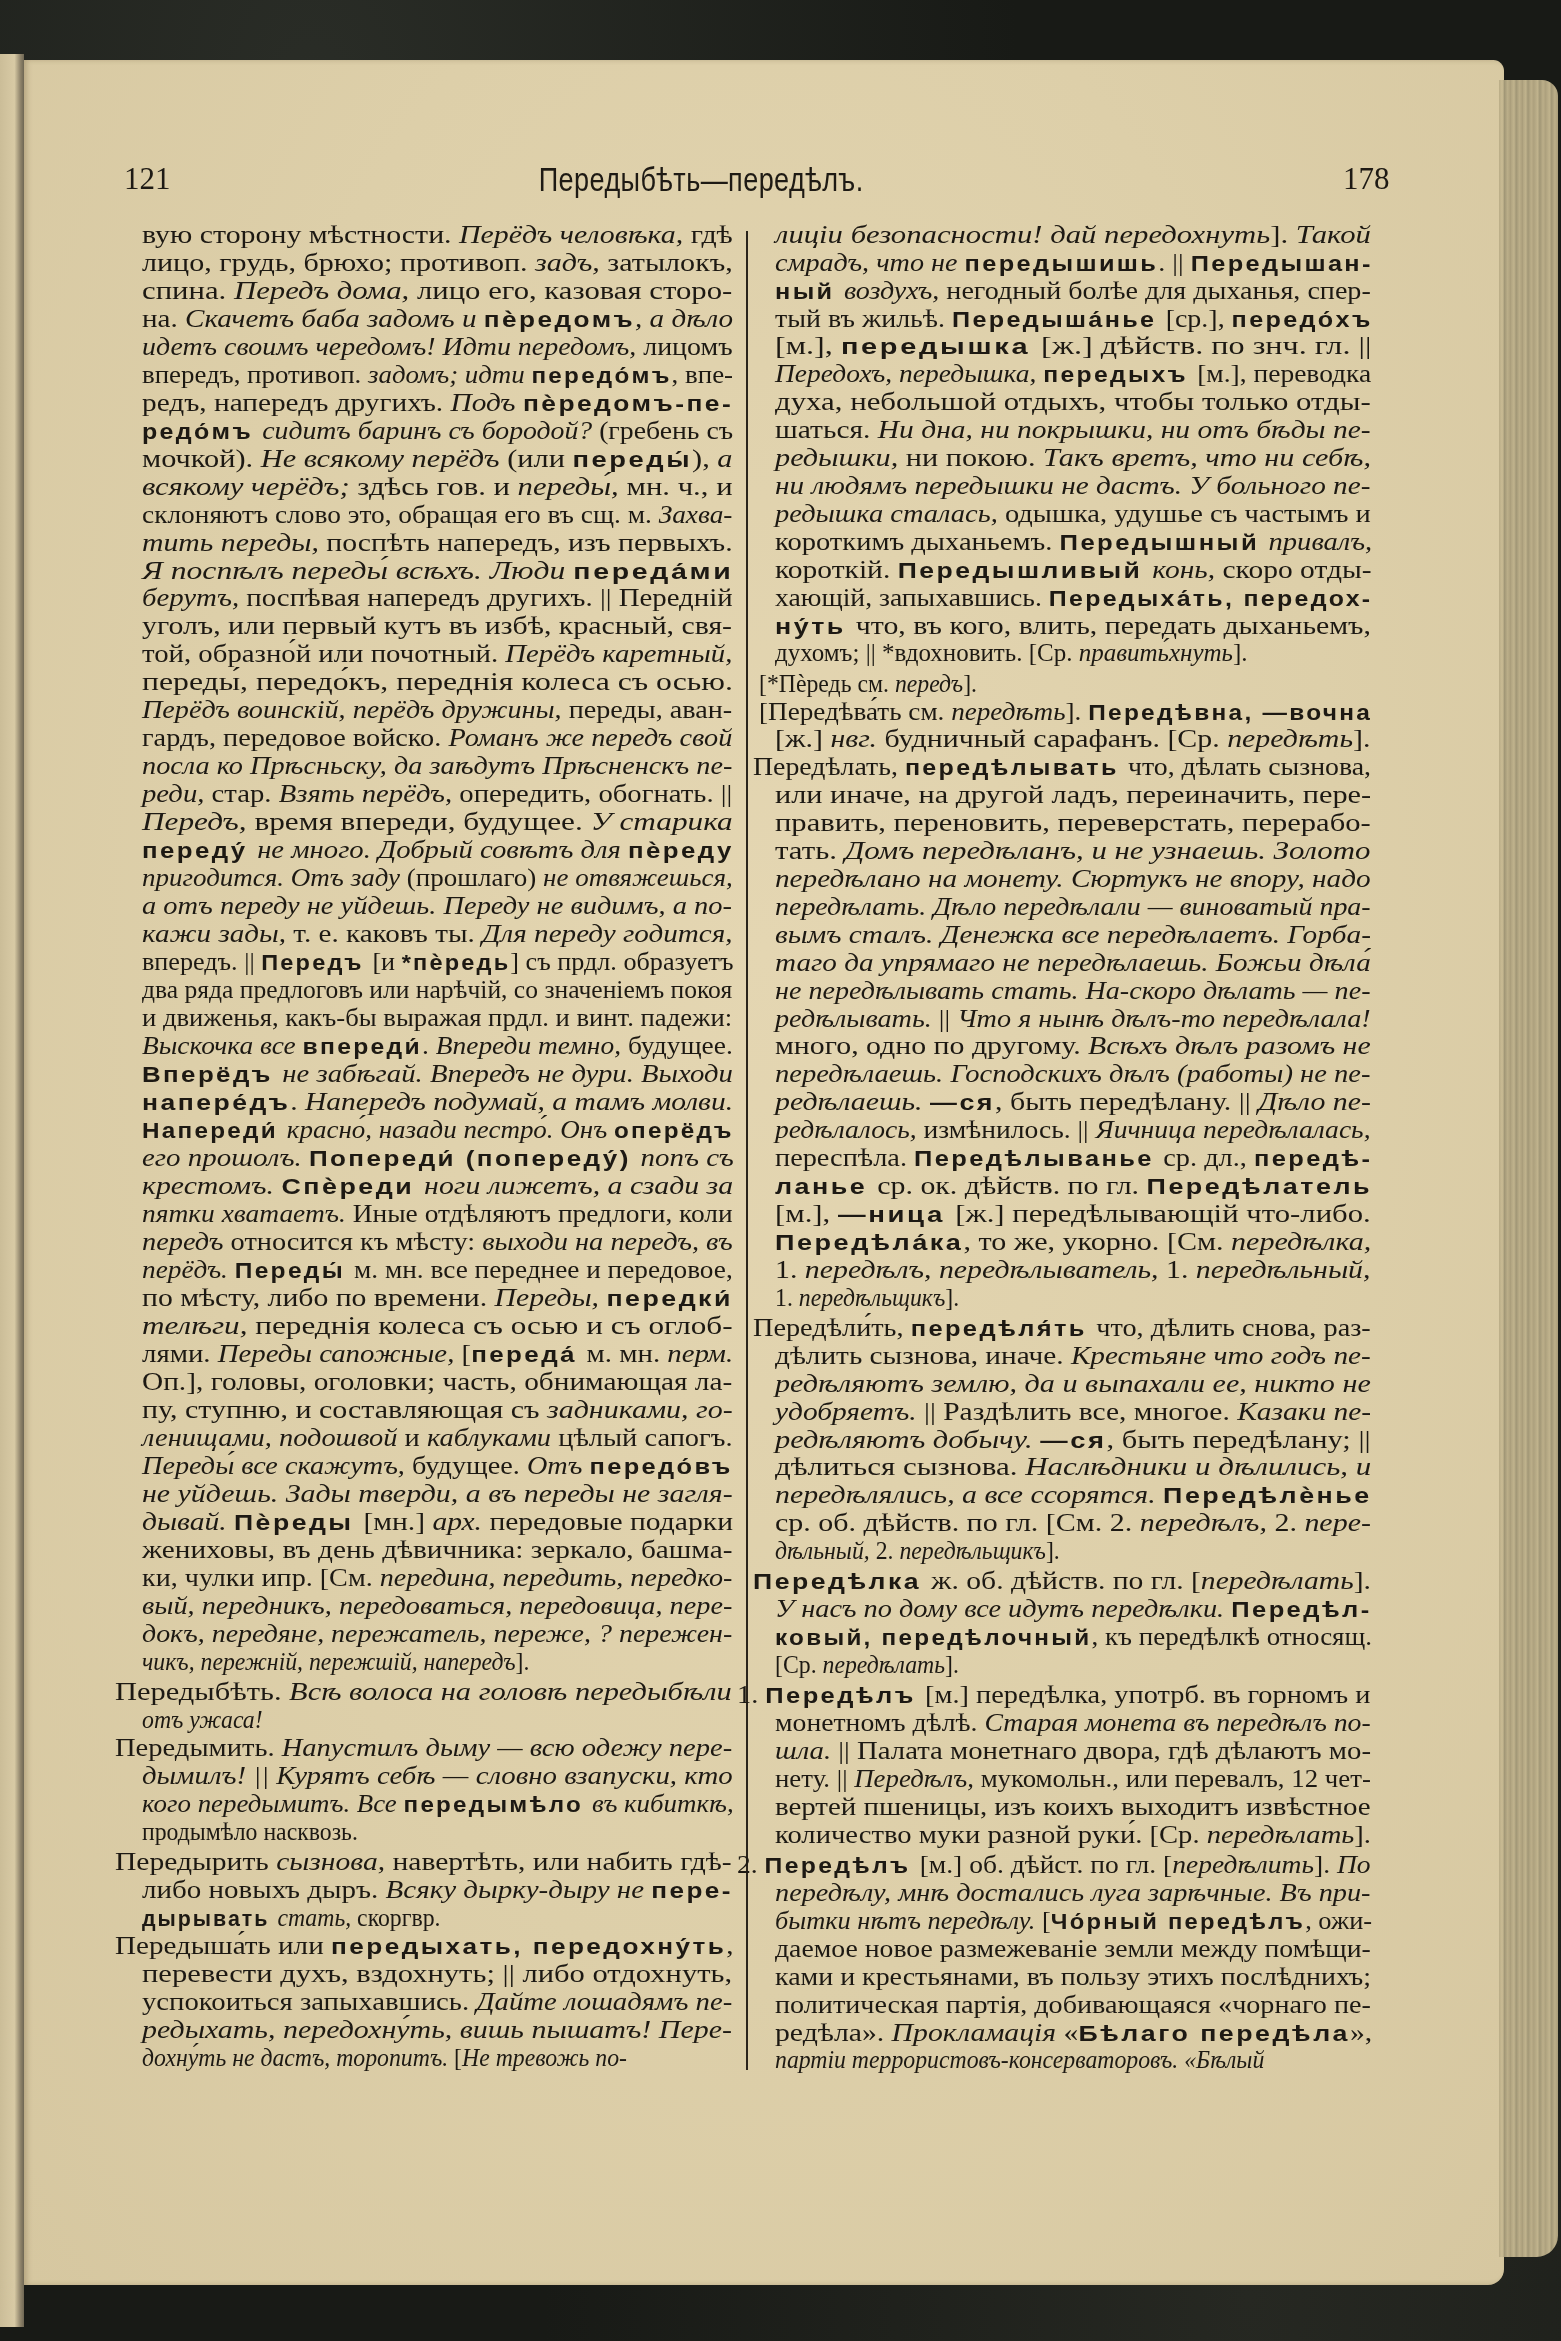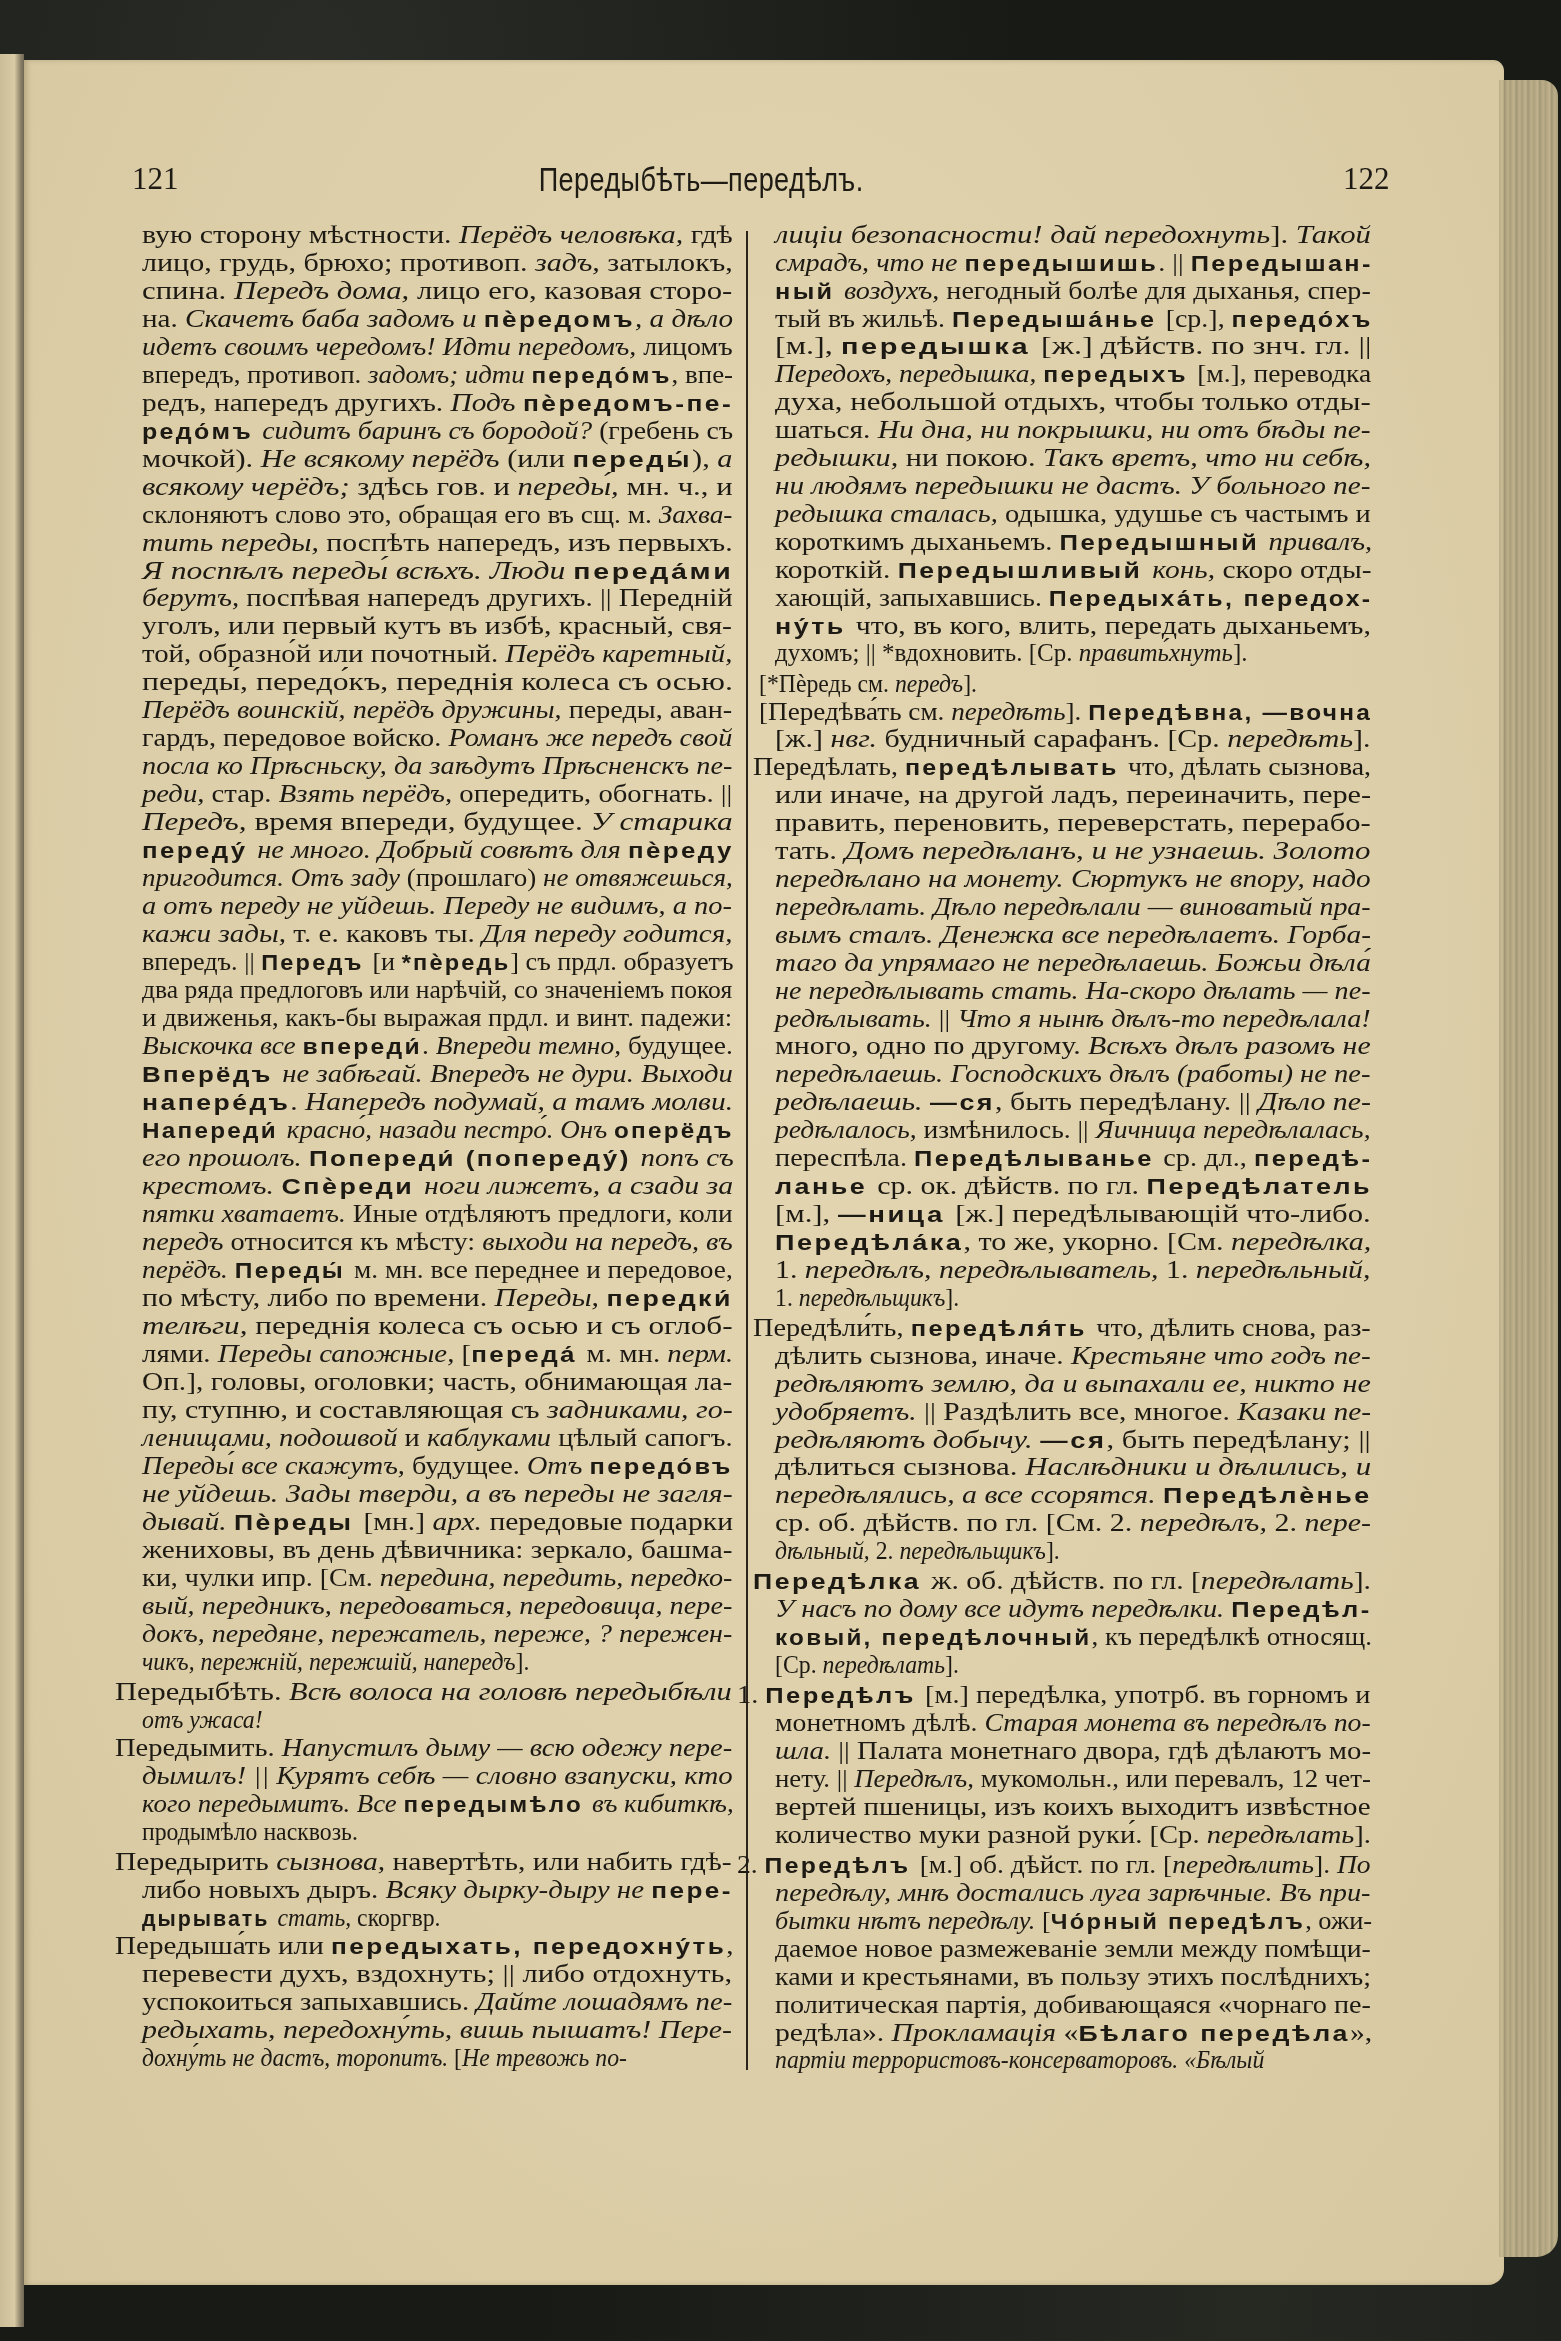--- a/index.html
+++ b/index.html
@@ -54,23 +54,23 @@
   .line .n { }
 </style>
 </head>
 <body>
 
 <div class="backdrop"></div>
 <div class="left-sliver"></div>
 <div class="page"></div>
 <div class="page-edges"></div>
 
-<div class="header pnum" style="left:132px;font-family:Liberation Serif, serif;">121</div>
+<div class="header pnum" style="left:124px;font-family:Liberation Serif, serif;">121</div>
 <div class="header htitle" style="left:504px; width:386px; text-align:center;">Передыбѣть—передѣлъ.</div>
-<div class="header pnum" style="left:1343px;">122</div>
+<div class="header pnum" style="left:1343px;">178</div>
 
 <div class="col-rule"></div>
 
 <div id="col-left" class="col">
     <div class="line" style="left: 142px; top: 220px; transform: scaleX(1.194);"><span class="n">вую сторону мѣстности. </span><span class="i">Перёдъ человѣка, </span><span class="n">гдѣ</span></div>
     <div class="line" style="left: 142px; top: 248px; transform: scaleX(1.203);"><span class="n">лицо, грудь, брюхо; противоп. </span><span class="i">задъ, </span><span class="n">затылокъ,</span></div>
     <div class="line" style="left: 142px; top: 276px; transform: scaleX(1.229);"><span class="n">спина. </span><span class="i">Передъ дома, </span><span class="n">лицо его, казовая сторо-</span></div>
     <div class="line" style="left: 142px; top: 304px; transform: scaleX(1.164);"><span class="n">на. </span><span class="i">Скачетъ баба задомъ и </span><span class="b">пѐредомъ</span><span class="i">, а дѣло</span></div>
     <div class="line" style="left: 142px; top: 332px; transform: scaleX(1.117);"><span class="i">идетъ своимъ чередомъ! Идти передомъ, </span><span class="n">лицомъ</span></div>
     <div class="line" style="left: 142px; top: 360px; transform: scaleX(1.076);"><span class="n">впередъ, противоп. </span><span class="i">задомъ; идти </span><span class="b">передо́мъ</span><span class="n">, впе-</span></div>

